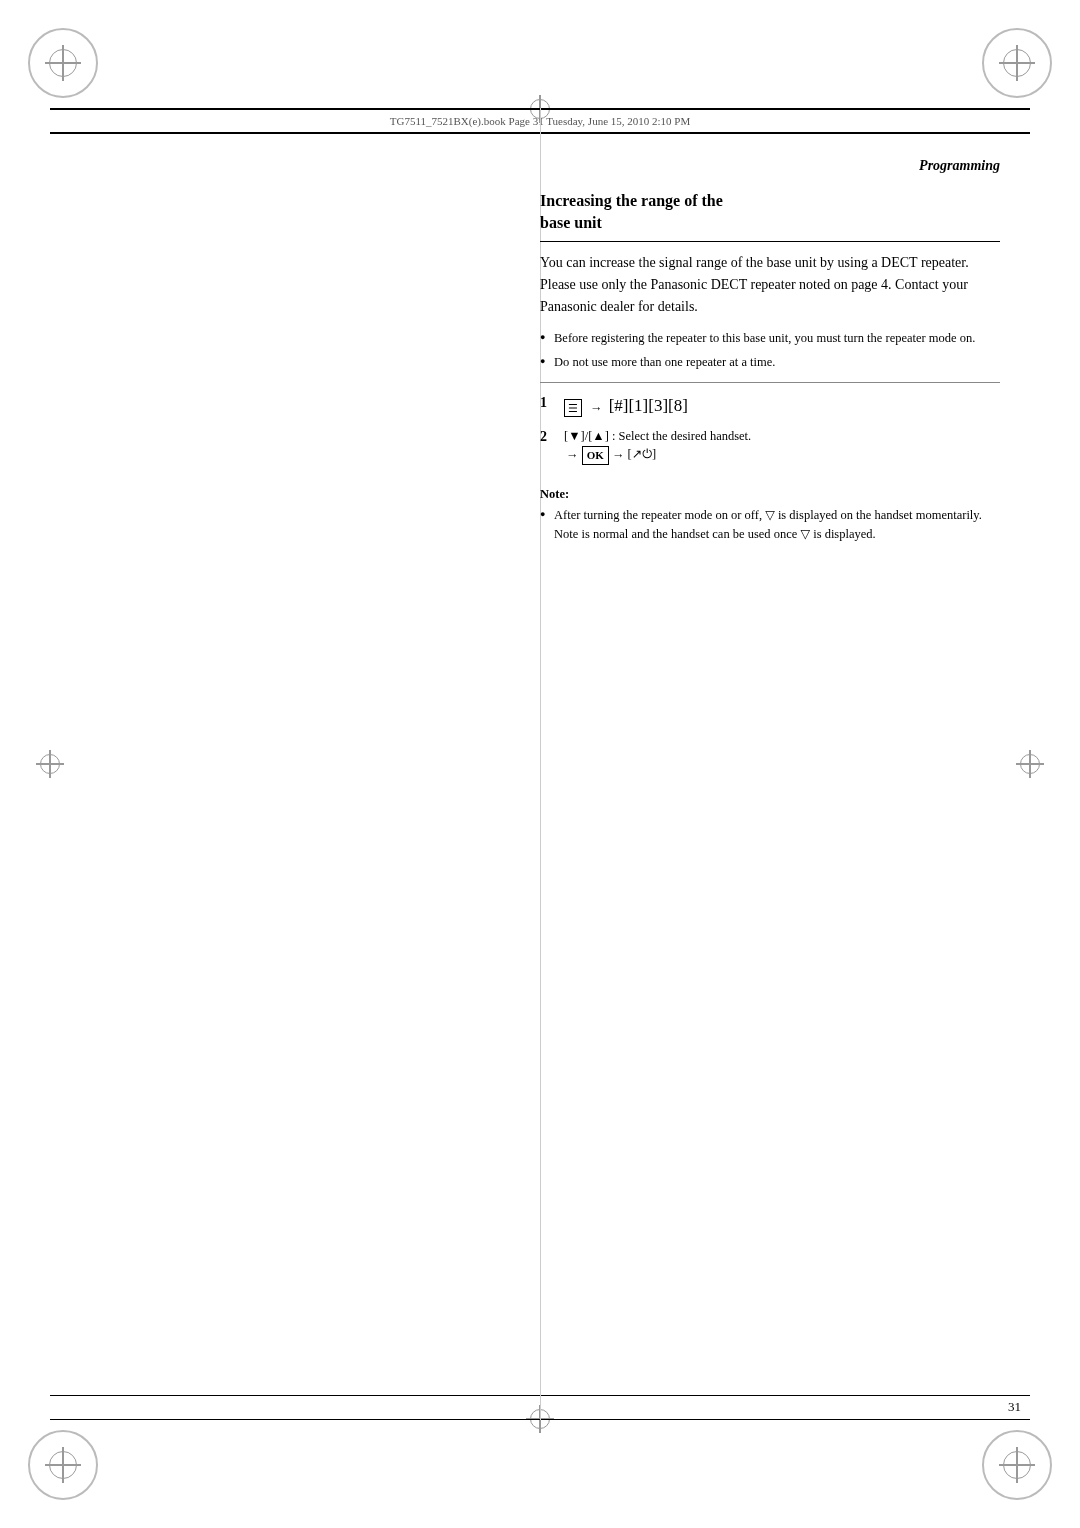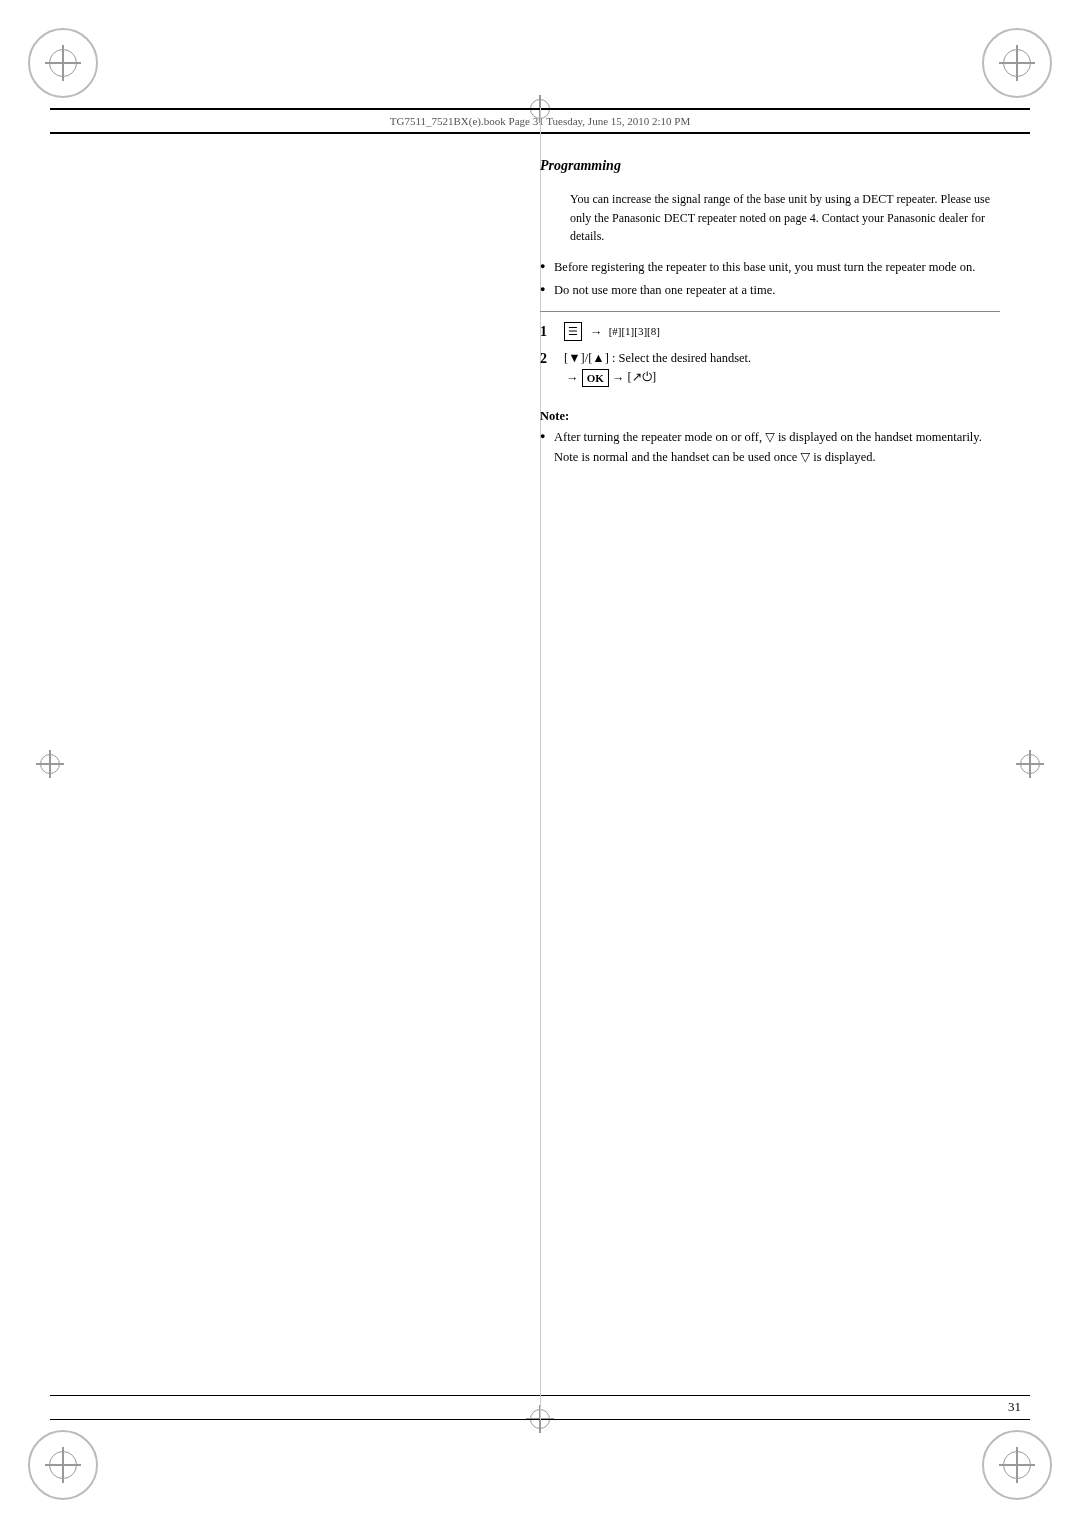--- a/index.html
+++ b/index.html
@@ -139,26 +139,30 @@
   <div style="position:absolute;bottom:132px;left:50px;right:50px;height:1.5px;background:#000;"></div>
   <div style="position:absolute;bottom:108px;left:50px;right:50px;height:1.5px;background:#000;"></div>
   <div style="position:absolute;bottom:110px;left:55px;right:55px;height:22px;display:flex;align-items:center;justify-content:flex-end;padding-right:4px;">
     <span style="font-size:13px;">31</span>
   </div>
 
   <div style="position:absolute;top:108px;bottom:108px;left:50%;width:1px;background:#ccc;"></div>
 
   <div style="position:absolute;top:148px;left:540px;right:80px;bottom:148px;padding-top:10px;">
 
-    <div style="text-align:left;font-size:14px;font-weight:bold;font-style:italic;margin-bottom:16px;">
+    <div style="text-align:right;font-size:14px;font-weight:bold;font-style:italic;margin-bottom:16px;">
       <span>Programming</span>
     </div>
 
-
-    <p style="font-size:12px;line-height:1.55;margin-bottom:12px;margin-left:30px;">You can increase the signal range of the base unit by using a DECT repeater. Please use only the Panasonic DECT repeater noted on page 4. Contact your Panasonic dealer for details.</p>
+    <div style="font-size:16px;font-weight:bold;line-height:1.35;margin-bottom:10px;border-bottom:1px solid #000;padding-bottom:8px;">
+      <span>Increasing the range of the</span><br>
+      <span>base unit</span>
+    </div>
+
+    <p style="font-size:14px;line-height:1.55;margin-bottom:12px;">You can increase the signal range of the base unit by using a DECT repeater. Please use only the Panasonic DECT repeater noted on page 4. Contact your Panasonic dealer for details.</p>
 
 
     <ul style="list-style:none;padding:0;margin:0 0 10px 0;">
       <li style="font-size:12.5px;line-height:1.55;padding-left:14px;position:relative;margin-bottom:4px;">
         <span style="position:absolute;left:0;top:2px;font-size:9px;">●</span>
         <span>Before registering the repeater to this base unit, you must turn the repeater mode on.</span>
       </li>
       <li style="font-size:12.5px;line-height:1.55;padding-left:14px;position:relative;margin-bottom:4px;">
         <span style="position:absolute;left:0;top:2px;font-size:9px;">●</span>
         <span>Do not use more than one repeater at a time.</span>
@@ -166,21 +170,21 @@
     </ul>
 
     <hr style="border:none;border-top:1px solid #888;margin:8px 0 10px 0;">
 
 
     <div style="display:flex;align-items:flex-start;margin-bottom:8px;">
       <span style="font-weight:bold;font-size:14px;min-width:18px;margin-right:6px;line-height:1.4;">1</span>
       <span style="font-size:12.5px;line-height:1.5;">
         <span style="display:inline-block;border:1px solid #000;padding:0 3px;font-size:11px;margin-right:2px;vertical-align:middle;">☰</span>
         <span style="margin:0 3px;">→</span>
-        <span style="font-size:11px;">[#][1][3][8]</span>
+        <span style="font-size:17px;">[#][1][3][8]</span>
       </span>
     </div>
 
     <div style="display:flex;align-items:flex-start;margin-bottom:8px;">
       <span style="font-weight:bold;font-size:14px;min-width:18px;margin-right:6px;line-height:1.4;">2</span>
       <div>
         <div style="font-size:12.5px;line-height:1.5;">
           <span style="font-size:12.5px;">[▼]/[▲]</span>
           <span>: Select the desired handset.</span>
         </div>

